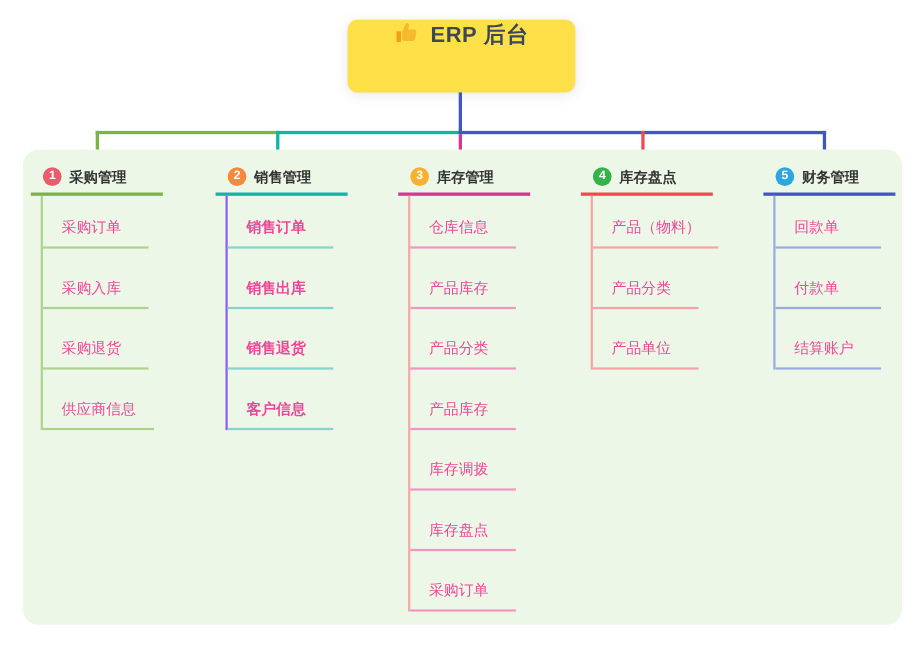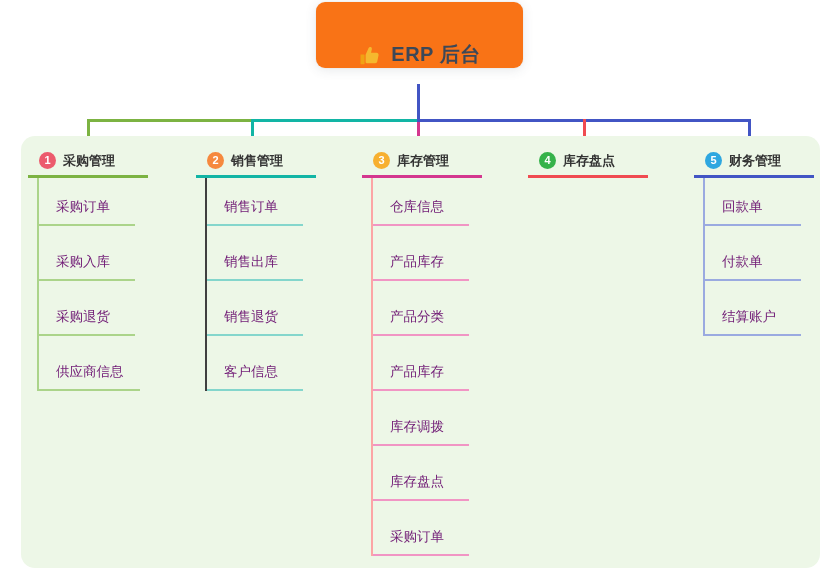--- a/index.html
+++ b/index.html
@@ -2,24 +2,24 @@
 <html><head>
 <meta charset="utf-8">
 <style>
   * { margin:0; padding:0; box-sizing:border-box; }
   html,body { background:#ffffff; }
   body { font-family:"Liberation Sans","DejaVu Sans",sans-serif; }
   .stage { position:relative; width:839px; height:588px; background:#ffffff; overflow:hidden; }
 
   
   .root-node {
-    position:absolute; left:316px; top:2px; width:207px; height:66px;
-    background:#f97316; border-radius:9px;
+    position:absolute; left:316px; top:18px; width:207px; height:66px;
+    background:#fde047; border-radius:9px;
     box-shadow:0 2px 12px rgba(60,70,90,.12), 0 0 0 1px rgba(0,0,0,.02);
-    display:flex; align-items:flex-end; justify-content:center; gap:9px;
+    display:flex; align-items:flex-start; justify-content:center; gap:9px;
     cursor:pointer;
   }
   .root-node .label { font-size:20px; font-weight:600; color:#3c4858; letter-spacing:.5px; }
   .thumb-icon { width:24px; height:24px; display:block; }
 
   
   .line { position:absolute; }
   .v-root   { left:417px; top:84px;  width:3px;  height:37px; background:#4255c4; }
   .h-green  { left:87px;  top:119px; width:167px; height:3px; background:#7cb342; }
   .h-teal   { left:251px; top:119px; width:169px; height:3px; background:#12b5a5; }
@@ -62,29 +62,29 @@
   .b5 .branch-header { border-bottom:3px solid #4255c4; }
 
   .b1 .badge { background:#ec5b6d; }
   .b2 .badge { background:#f6893e; }
   .b3 .badge { background:#f7b030; }
   .b4 .badge { background:#35b24a; }
   .b5 .badge { background:#2ea7e0; }
 
   .children { list-style:none; margin-left:9px; width:max-content; }
   .b1 .children { border-left:2px solid #abd48a; }
-  .b2 .children { border-left:2px solid #404040; }
+  .b2 .children { border-left:2px solid #8b5cf6;font-weight:bold; }
   .b3 .children { border-left:2px solid #fca5a5; }
   .b4 .children { border-left:2px solid #f7a3a6; }
   .b5 .children { border-left:2px solid #9aaae0; }
 
   .children li {
     height:55px; display:flex; align-items:flex-end;
     padding:0 16px 8px 17px; width:max-content; min-width:96px;
-    font-size:13.5px; color:#701a75; white-space:nowrap; cursor:pointer;
+    font-size:13.5px; color:#ec4899; white-space:nowrap; cursor:pointer;
   }
   .children li:first-child { height:48px; }
   .b1 .children li { border-bottom:2px solid #abd48a; }
   .b2 .children li { border-bottom:2px solid #84d6cc; }
   .b3 .children li { border-bottom:2px solid #f195c4; }
   .b4 .children li { border-bottom:2px solid #f7a3a6; }
   .b5 .children li { border-bottom:2px solid #9aaae0; }
 </style>
 </head>
 <body>
@@ -151,20 +151,25 @@
       <li>库存盘点</li>
       <li>采购订单</li>
     </ul>
   </div>
 
   <div class="branch b4">
     <div class="branch-header">
       <span class="badge">4</span>
       <span class="branch-title">库存盘点</span>
     </div>
+    <ul class="children">
+      <li>产品（物料）</li>
+      <li>产品分类</li>
+      <li>产品单位</li>
+    </ul>
   </div>
 
   <div class="branch b5">
     <div class="branch-header">
       <span class="badge">5</span>
       <span class="branch-title">财务管理</span>
     </div>
     <ul class="children">
       <li>回款单</li>
       <li>付款单</li>

